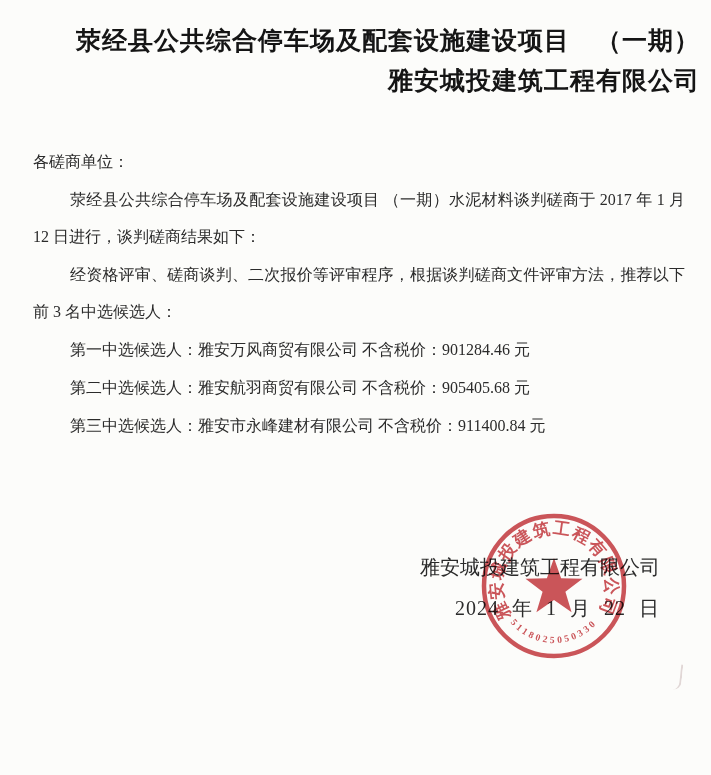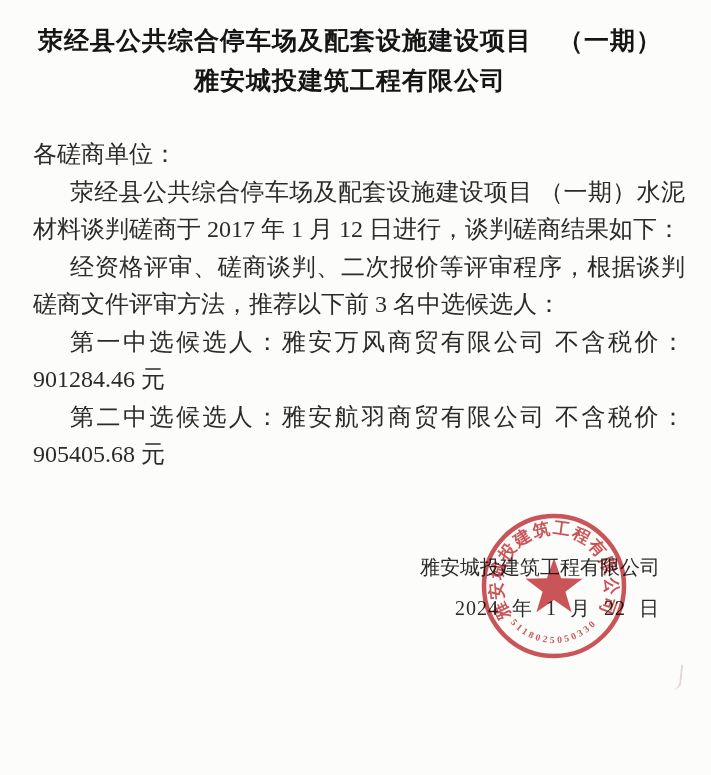--- a/index.html
+++ b/index.html
@@ -16,35 +16,35 @@
     overflow: hidden;
     font-family: "Liberation Serif", "DejaVu Serif", serif;
     color: #2b2b2b;
   }
   
   .doc-title {
     position: absolute;
     top: 21px;
     left: 0;
     width: 700px;
-    text-align: center;
+    text-align: right;
     font-family: "DejaVu Sans", "Liberation Sans", sans-serif;
     font-weight: 700;
     font-size: 25px;
     line-height: 40px;
     letter-spacing: 1px;
     color: #151515;
   }
   
   .doc-body {
     position: absolute;
-    top: 136px;
+    top: 143px;
     left: 33px;
     width: 652px;
-    font-size: 24px;
+    font-size: 16px;
     line-height: 37px;
     text-align: justify;
     text-justify: inter-ideograph;
   }
   .doc-body p {
     margin: 0;
   }
   .doc-body p + p {
     margin-top: 1px;
   }
@@ -109,20 +109,21 @@
     <div>荥经县公共综合停车场及配套设施建设项目　（一期）</div>
     <div>雅安城投建筑工程有限公司</div>
   </div>
 
   <div class="doc-body">
     <p>各磋商单位：</p>
     <p class="indent">荥经县公共综合停车场及配套设施建设项目 （一期）水泥材料谈判磋商于 2017 年 1 月 12 日进行，谈判磋商结果如下：</p>
     <p class="indent">经资格评审、磋商谈判、二次报价等评审程序，根据谈判磋商文件评审方法，推荐以下前 3 名中选候选人：</p>
     <p class="indent">第一中选候选人：雅安万风商贸有限公司 不含税价：901284.46 元</p>
     <p class="indent">第二中选候选人：雅安航羽商贸有限公司 不含税价：905405.68 元</p>
+    <p class="indent">第三中选候选人：雅安市永峰建材有限公司 不含税价：911400.84 元</p>
   </div>
 
   <div class="signature">
     <div class="sig-company">雅安城投建筑工程有限公司</div>
     <div class="sig-date">2024 年 1 月 22 日</div>
   </div>
 
   <svg class="seal" viewBox="0 0 150 150" aria-hidden="true">
     <defs>
       <path id="seal-top-arc" d="M 32.4 104.8 A 52 52 0 1 1 117.6 104.8" fill="none"></path>

